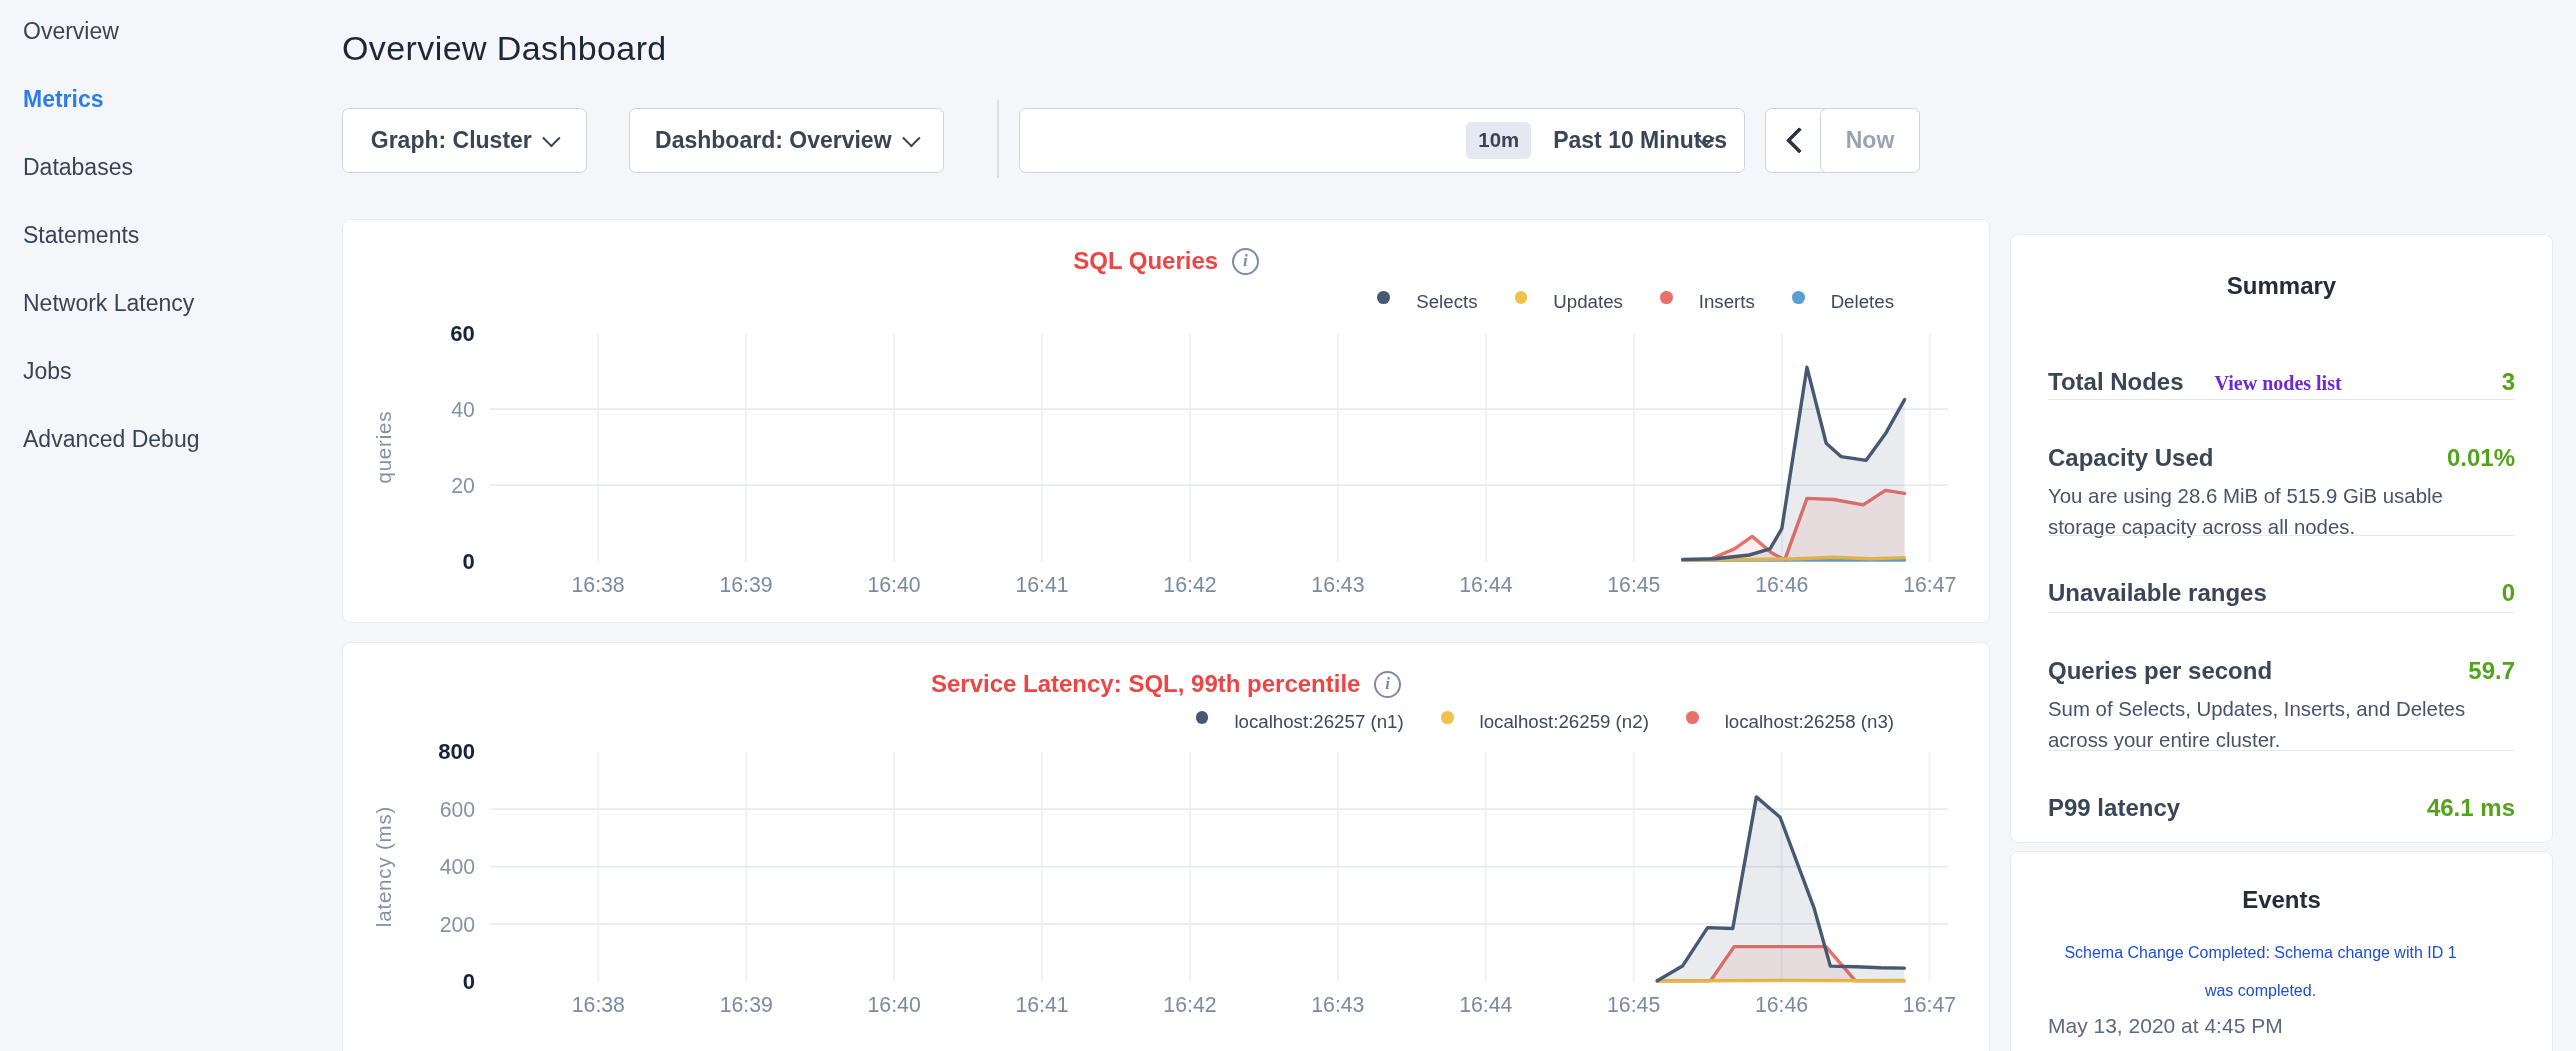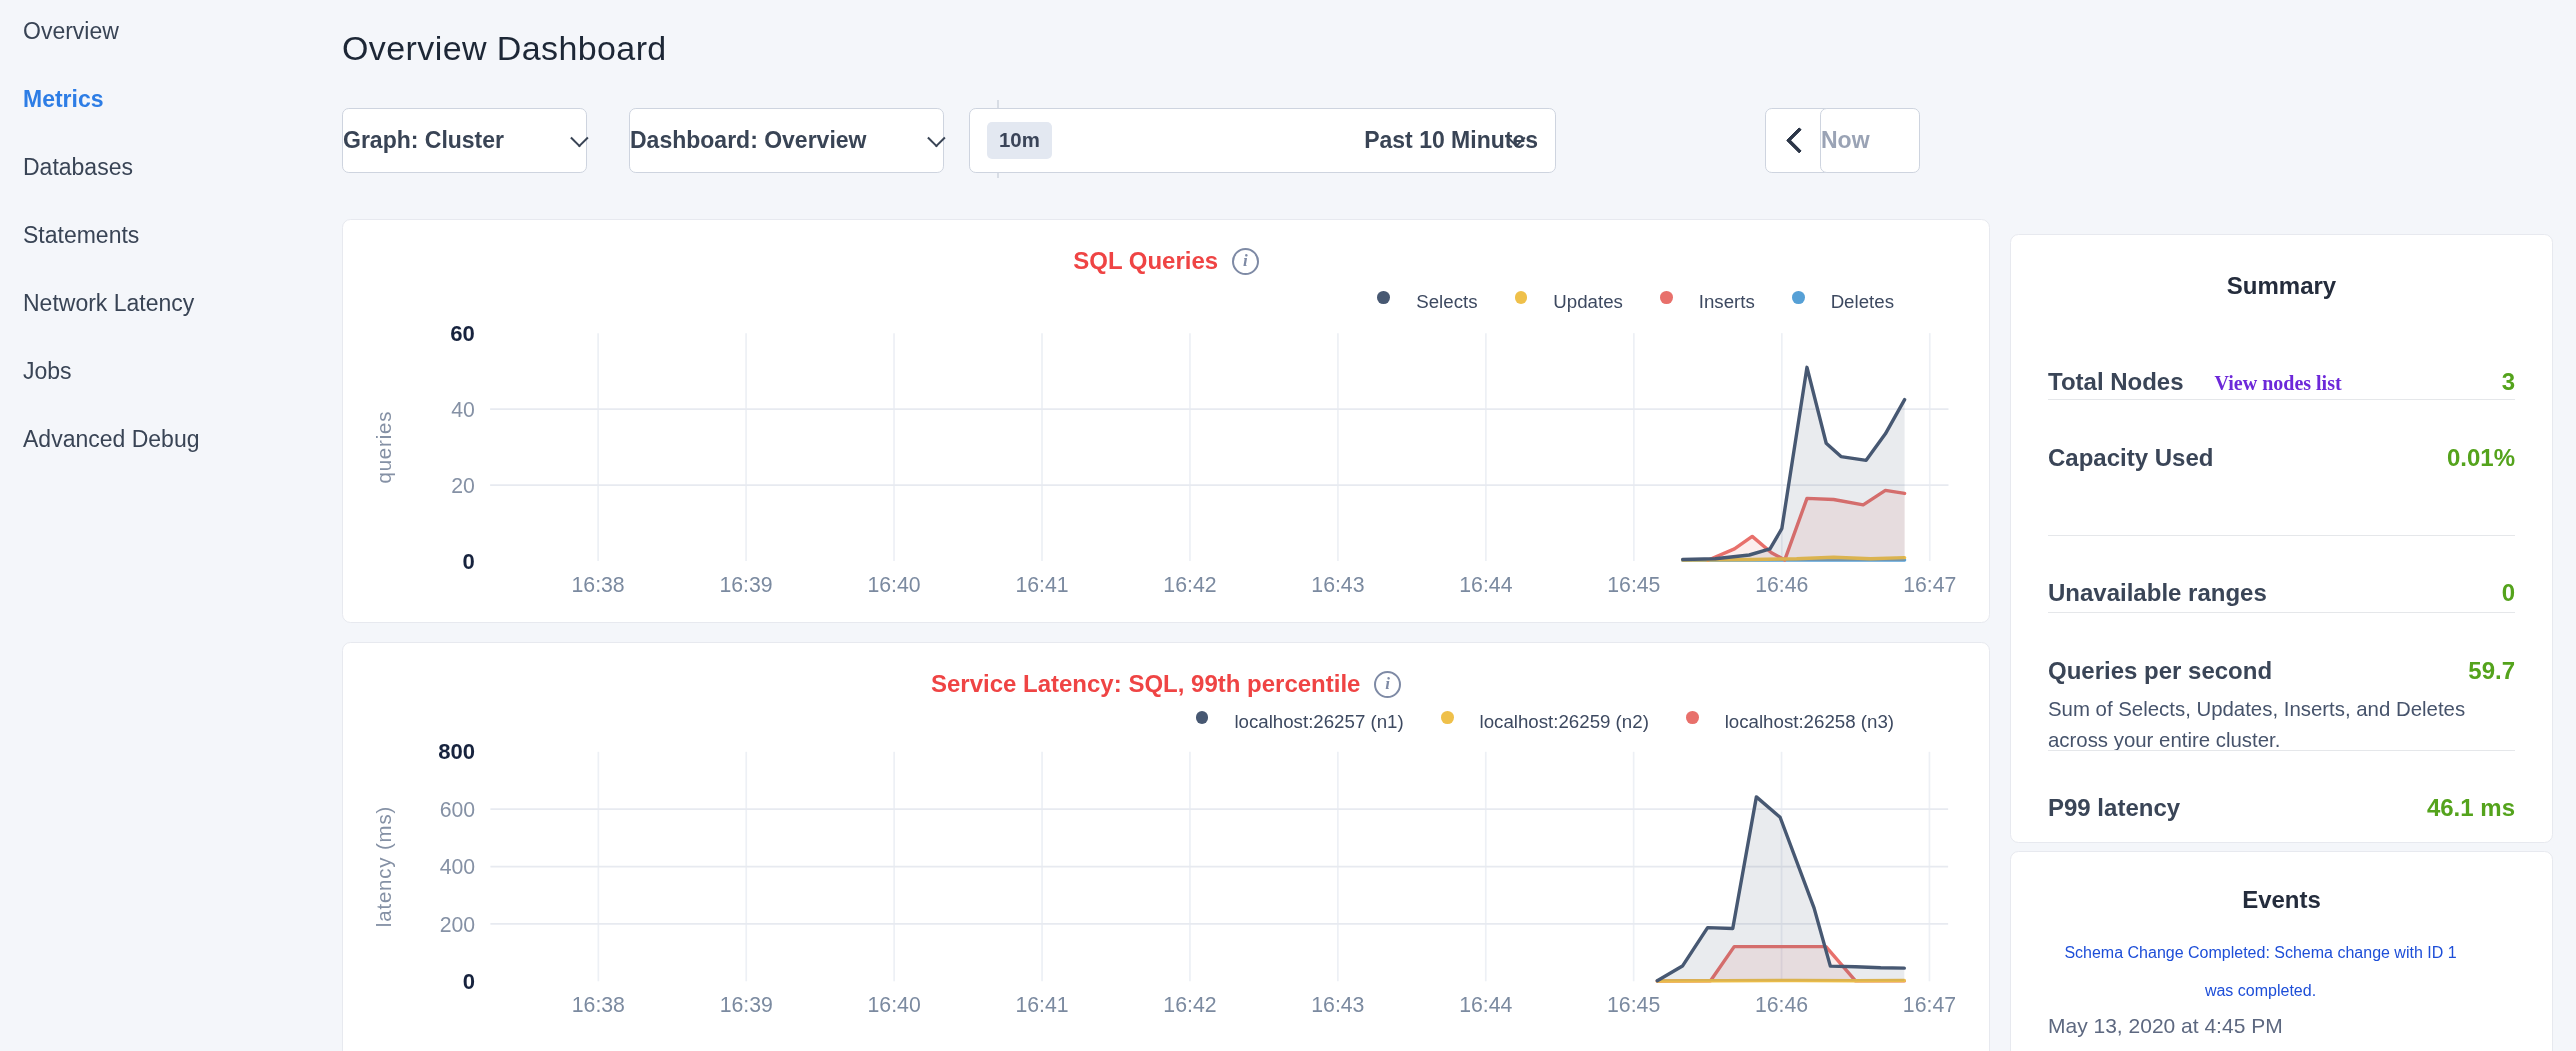--- a/index.html
+++ b/index.html
@@ -19,30 +19,30 @@
   .side-item { color:#394455; cursor:pointer; line-height:23px; }
   .side-item.active { color:#2d7de5; font-weight:700; }
   
   .page-title {
     position:absolute; left:342px; top:29px;
     font-size:34px; font-weight:500; color:#1d2736; letter-spacing:0.4px;
   }
   .tool-box {
     position:absolute; top:108px; height:65px;
     background:#fff; border:1.7px solid #ced4df; border-radius:6.8px;
-    display:flex; align-items:center; justify-content:space-between;
+    display:flex; align-items:center; justify-content:center;
     font-size:23px; font-weight:600; color:#394455; cursor:pointer;
   }
   .box-graph { left:342px; width:245px; gap:13.6px; }
   .box-dashboard { left:629px; width:315px; gap:13.6px; }
   .toolbar-divider {
     position:absolute; left:997px; top:100px; width:1.7px; height:78px;
     background:#d8dde5;
   }
-  .box-time { left:969px; width:587px; justify-content:space-between; padding:0 17px; }
+  .box-time { left:1019px; width:726px; justify-content:flex-end; padding:0 17px; }
   .time-badge {
     background:#e3e8f1; border-radius:5.1px; height:37px; padding:0 12px;
     display:flex; align-items:center; font-size:20.4px; font-weight:700; color:#3a4458;
   }
   .time-label { margin-left:22px; font-size:23px; font-weight:600; }
   .box-time .chev { position:absolute; right:32px; }
   .box-arrows { left:1765px; width:134px; padding:0; overflow:hidden; }
   .arrow-half {
     width:50%; height:100%; display:flex; align-items:center; justify-content:center;
     cursor:pointer;
@@ -285,20 +285,21 @@
       <span class="sum-value">3</span>
     </div>
   </div>
   <div class="sum-divider" style="top:164px"></div>
 
   <div class="sum-block" style="top:189px">
     <div class="sum-line">
       <span class="sum-label">Capacity Used</span>
       <span class="sum-value">0.01%</span>
     </div>
+    <div class="sum-desc">You are using 28.6 MiB of 515.9 GiB usable storage capacity across all nodes.</div>
   </div>
   <div class="sum-divider" style="top:300px"></div>
 
   <div class="sum-block" style="top:324px">
     <div class="sum-line">
       <span class="sum-label">Unavailable ranges</span>
       <span class="sum-value">0</span>
     </div>
   </div>
   <div class="sum-divider" style="top:377px"></div>

